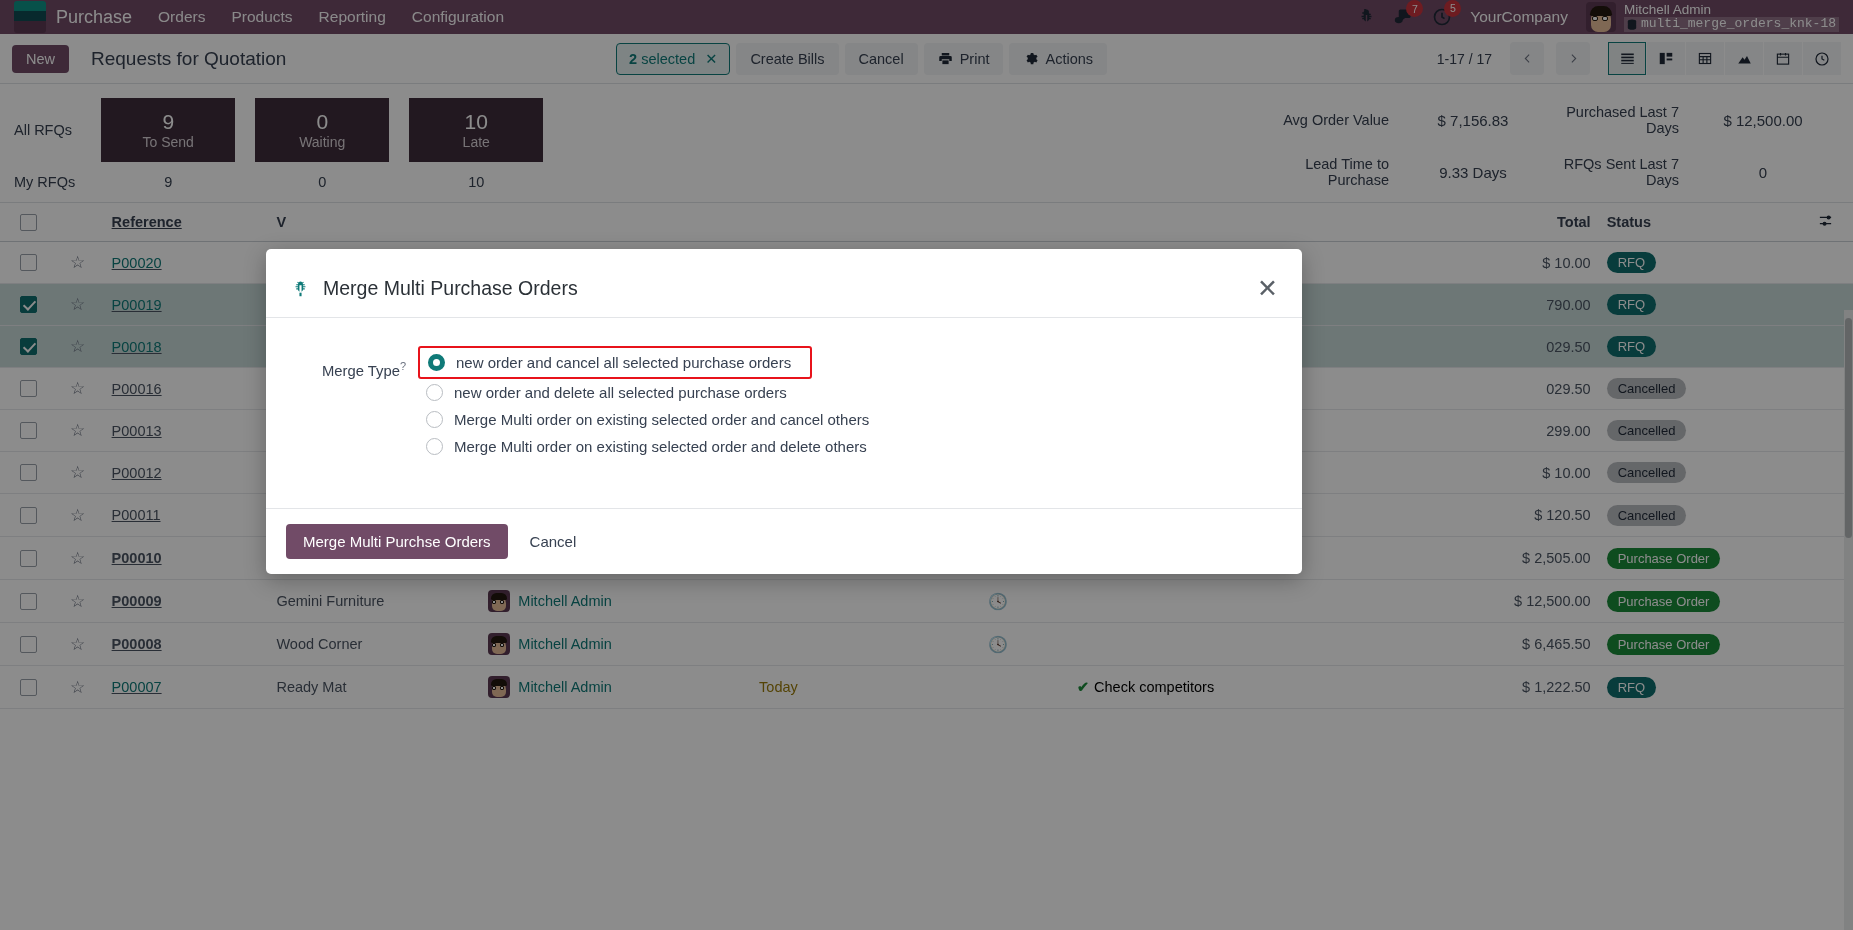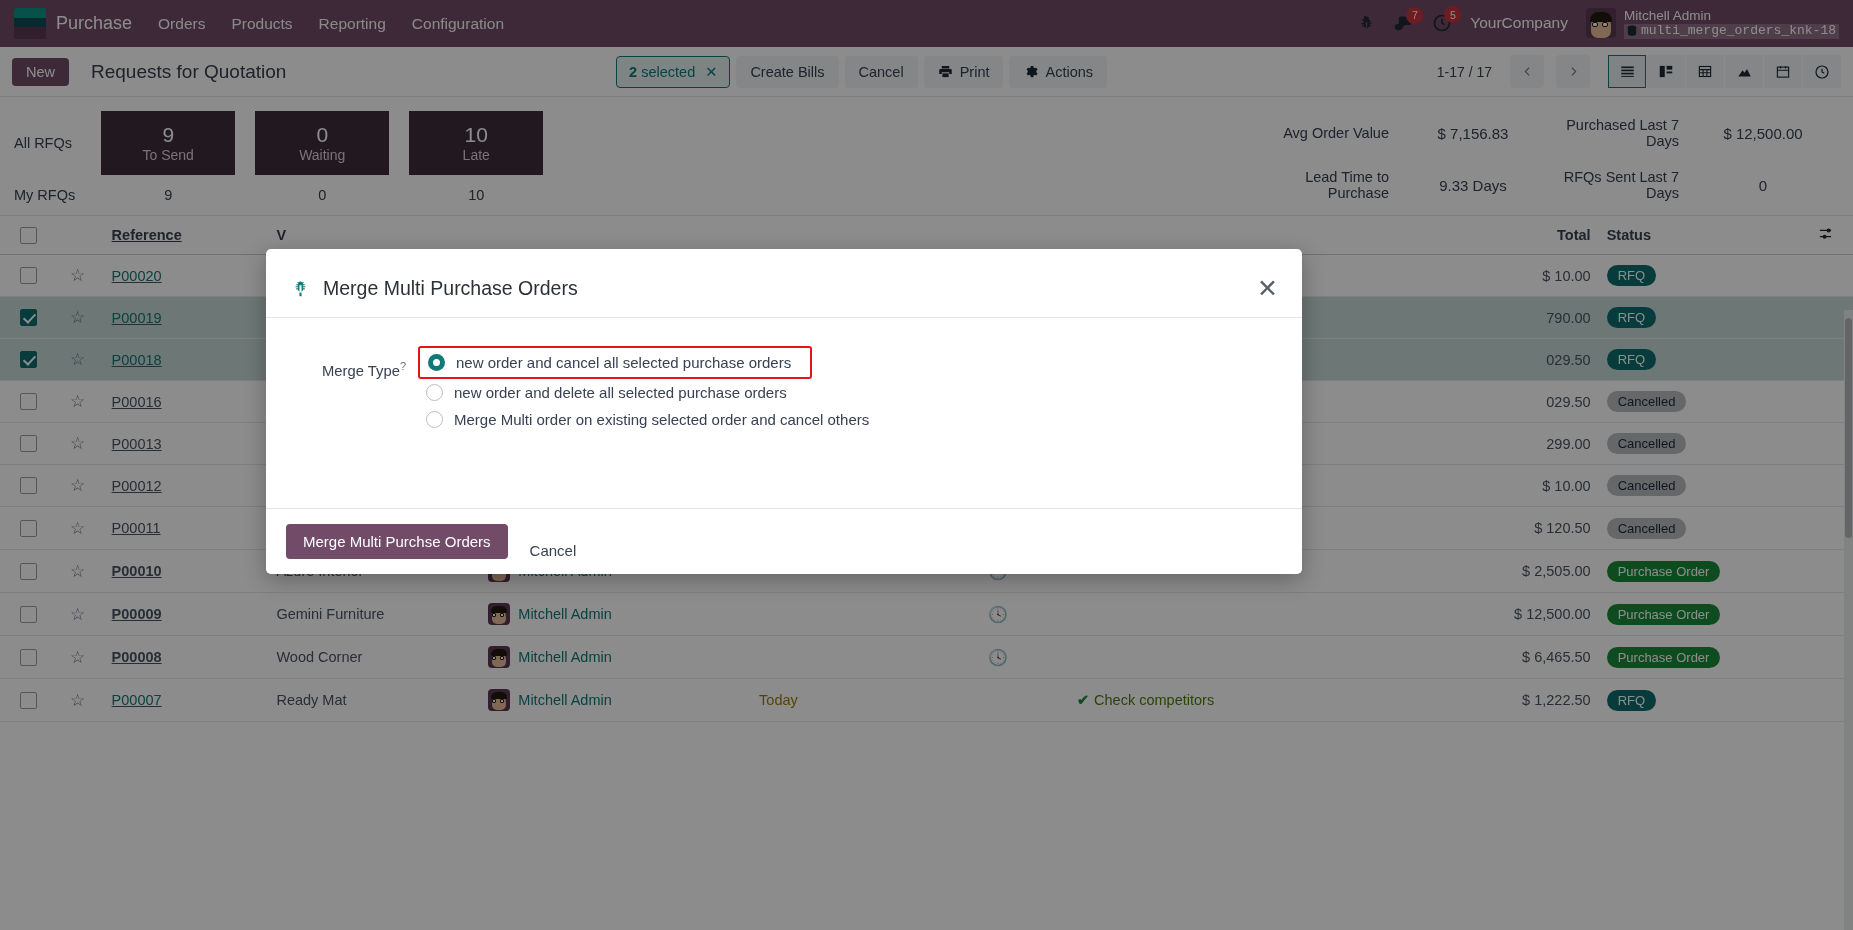--- a/index.html
+++ b/index.html
@@ -18,21 +18,21 @@
     background: #ffffff;
   }
   #dim-overlay {
     position: absolute; inset: 0;
     background: rgba(0,0,0,0.45);
     z-index: 50;
   }
 
   
   .navbar {
-    height: 47px;
+    height: 34px;
     background: #714B67;
     display: flex;
     align-items: center;
     padding: 0 14px;
     color: #ffffff;
     font-size: 16.5px;
     white-space: nowrap;
   }
   .brand-logo {
     width: 32px; height: 32px;
@@ -312,21 +312,21 @@
     border-radius: 11px;
     padding: 3px 11px;
     font-size: 13px;
     color: #fff;
     white-space: nowrap;
   }
   .badge.rfq { background: #0F6E6E; }
   .badge.cancelled { background: #b9bcc0; color: #1F2937; }
   .badge.po { background: #1B8A3A; }
   .act-clock { color: #6B7280; font-size: 16px; }
-  .next-act { color: #4d7c0f; }
+  .next-act { color: #000000; }
   .next-check { color: #1B8A3A; font-weight: 700; margin-right: 5px; }
   .scroll-track {
     position: absolute;
     right: 0; top: 310px; width: 9px; height: 620px;
     background: #eceded;
     z-index: 20;
   }
   .scroll-thumb {
     position: absolute; right: 1px; top: 318px;
     width: 7px; height: 220px; border-radius: 4px;
@@ -392,21 +392,21 @@
     background: #fff;
     flex: none;
     cursor: pointer;
     position: relative;
   }
   .radio-dot.selected { border: 5px solid #0F7A78; background: #fff; }
   .radio-label { cursor: pointer; }
   .modal-footer {
     border-top: 1px solid #e3e5e8;
     padding: 15px 20px;
-    display: flex; align-items: flex-end; gap: 22px;
+    display: flex; align-items: center; gap: 22px;
   }
   .btn-primary {
     background: #714B67;
     color: #fff;
     border: none; border-radius: 4px;
     font-size: 15px;
     padding: 9px 17px;
     cursor: pointer;
     font-family: inherit;
   }
@@ -856,20 +856,24 @@
             <span class="radio-label">new order and cancel all selected purchase orders</span>
           </div>
           <div class="radio-line">
             <span class="radio-dot"></span>
             <span class="radio-label">new order and delete all selected purchase orders</span>
           </div>
           <div class="radio-line">
             <span class="radio-dot"></span>
             <span class="radio-label">Merge Multi order on existing selected order and cancel others</span>
           </div>
+          <div class="radio-line">
+            <span class="radio-dot"></span>
+            <span class="radio-label">Merge Multi order on existing selected order and delete others</span>
+          </div>
         </div>
     </div>
   </div>
 
   <div class="modal-footer">
     <button class="btn-primary">Merge Multi Purchse Orders</button>
     <button class="btn-link">Cancel</button>
   </div>
 </div>
 

